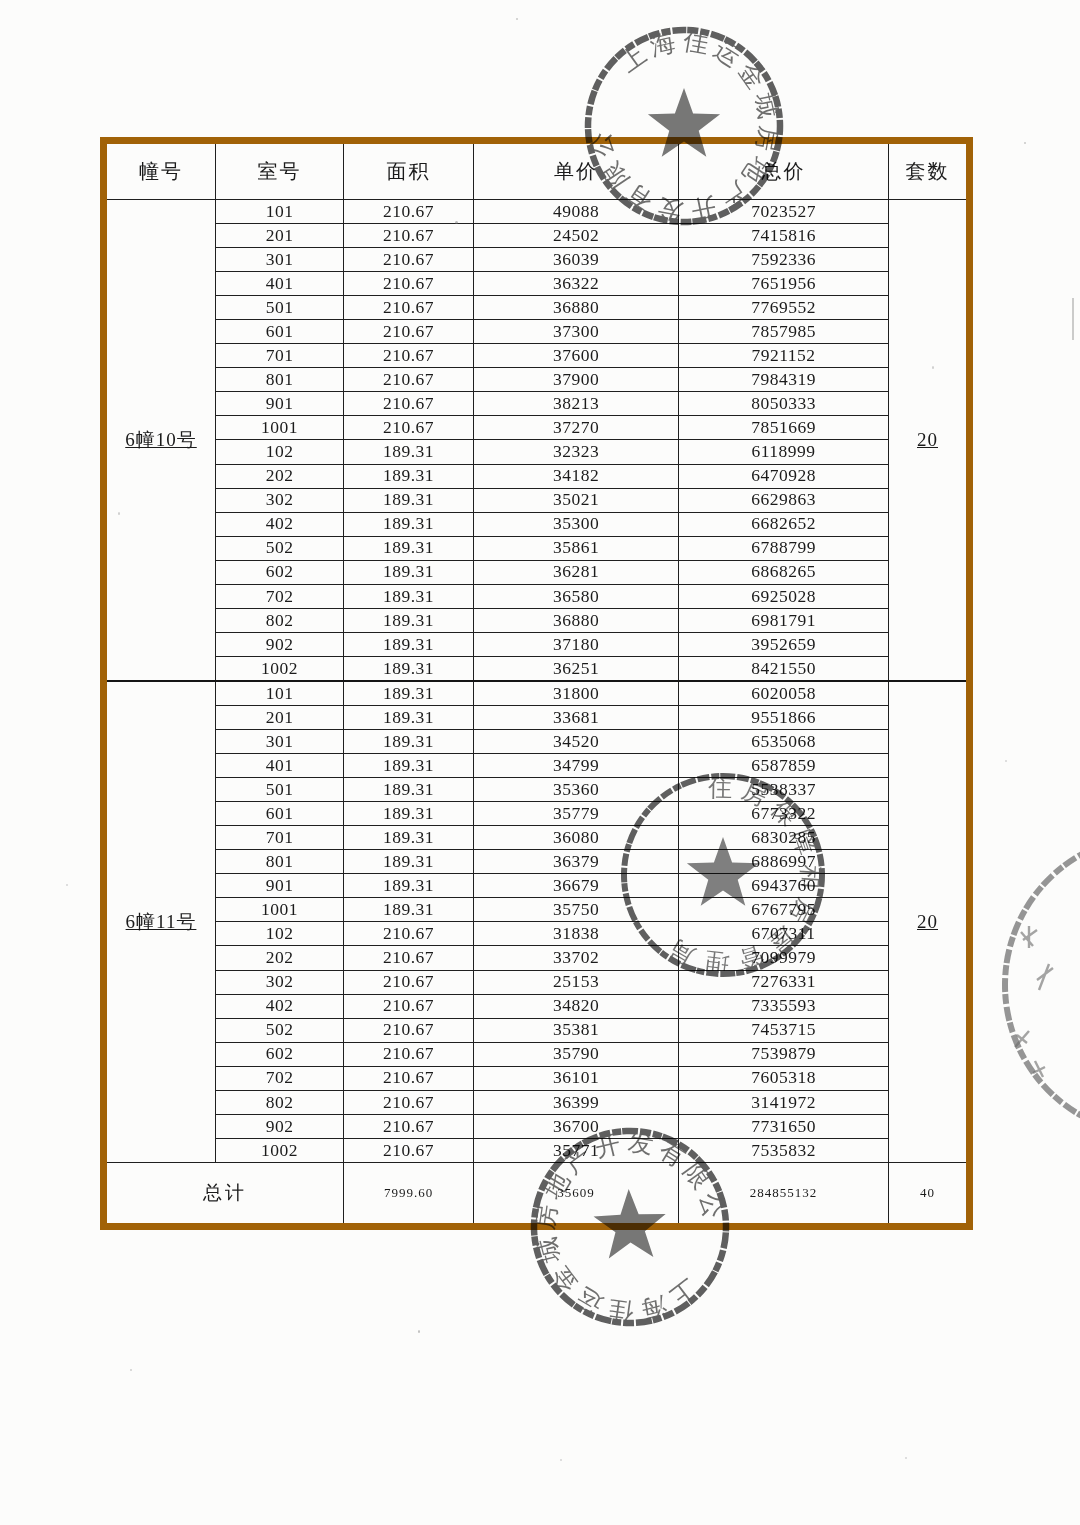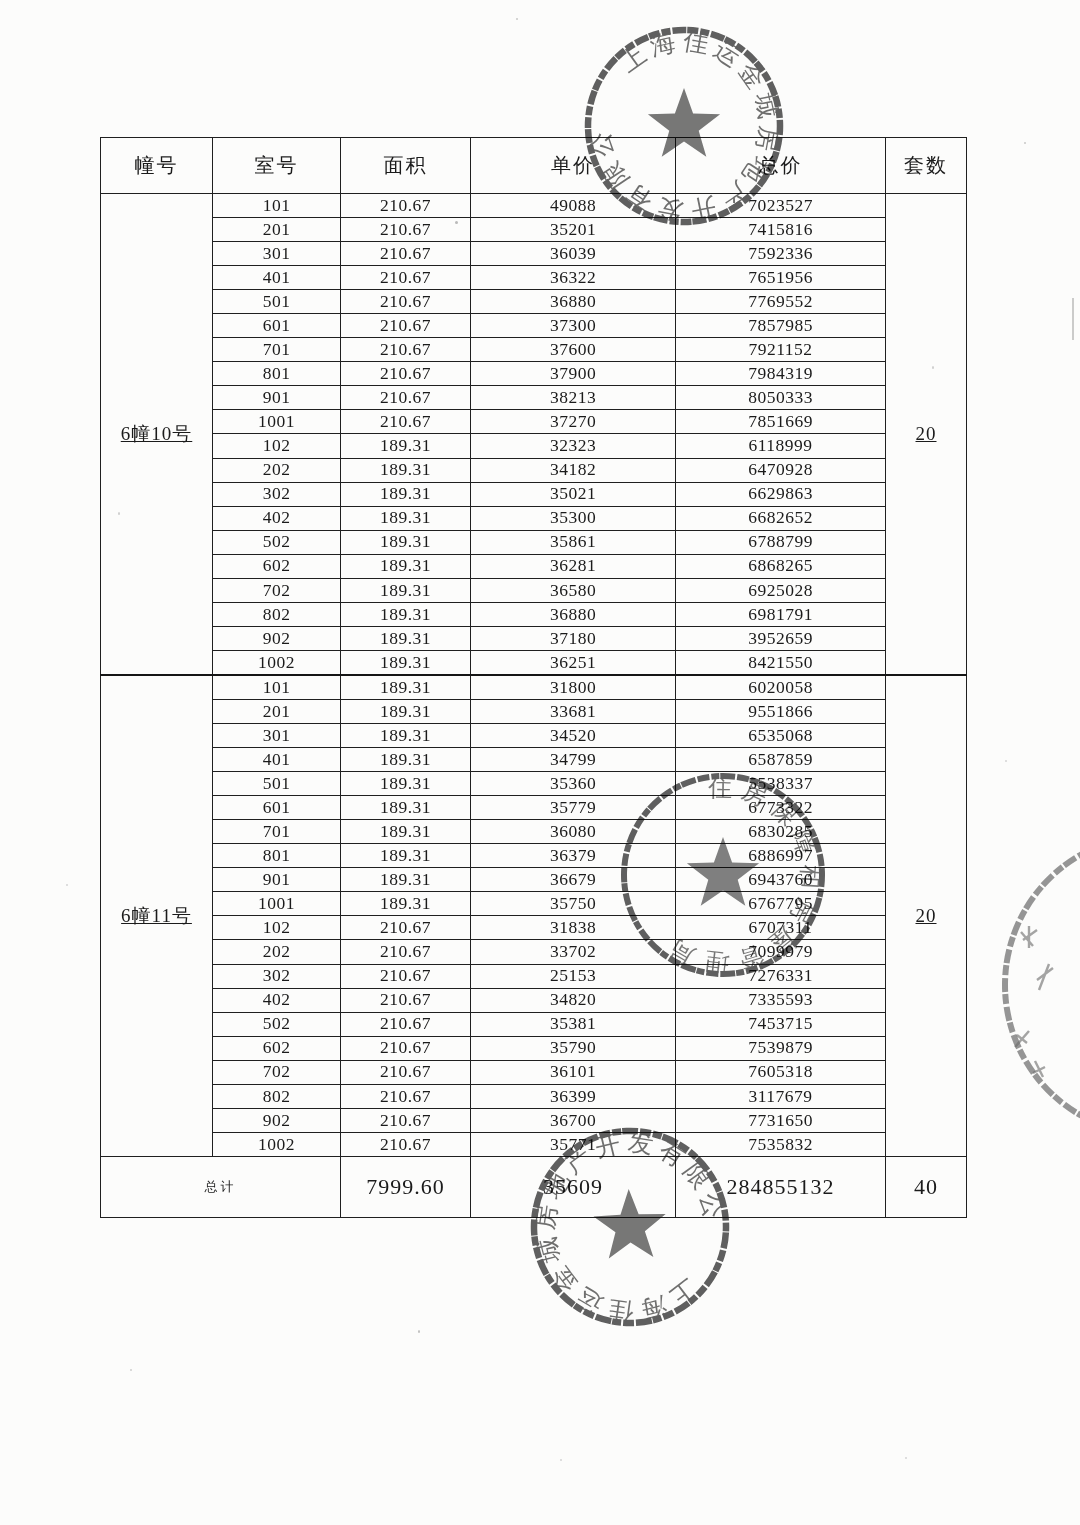--- a/index.html
+++ b/index.html
@@ -22,21 +22,21 @@
     color:#1b1b1b;
   }
   table.price-table th, table.price-table td{
     border:1.5px solid #1f1f1f;
     text-align:center;
     vertical-align:middle;
     padding:0;
     overflow:hidden;
     white-space:nowrap;
   }
-  table.price-table{border:1px solid #a16207;}
+  table.price-table{border:7px solid #a16207;}
   thead th{
     height:55px;
     font-size:20px;
     font-weight:normal;
     letter-spacing:2px;
     border-bottom:3px solid #151515;
   }
   tbody td{
     height:23.05px;
     font-size:17.5px;
@@ -45,25 +45,25 @@
   }
   tbody td.bcell, tbody td.ucell{
     font-size:19px;
     letter-spacing:1px;
     background:transparent;
     text-decoration:underline;
   }
   tr.section-start td{border-top:2.6px solid #151515;}
   tfoot td{
     height:60px;
-    font-size:22px;
+    font-size:13px;
     letter-spacing:1px;
     border-top:2.8px solid #151515;
   }
-  tfoot td.t-label{font-size:13px;letter-spacing:3px;}
+  tfoot td.t-label{font-size:19px;letter-spacing:3px;}
   .stamp{
     position:absolute;
     mix-blend-mode:multiply;
     opacity:0.82;
   }
   .stamp text{
     font-family:"Liberation Serif","DejaVu Serif",serif;
     fill:#3d3d3d;
   }
   .speck{position:absolute;background:#777;border-radius:50%;}
@@ -98,21 +98,21 @@
           <td rowspan="20" class="bcell">6幢10号</td>
           <td>101</td>
           <td>210.67</td>
           <td>49088</td>
           <td>7023527</td>
           <td rowspan="20" class="ucell">20</td>
         </tr>
         <tr>
           <td>201</td>
           <td>210.67</td>
-          <td>35201</td>
+          <td>24502</td>
           <td>7415816</td>
         </tr>
         <tr>
           <td>301</td>
           <td>210.67</td>
           <td>36039</td>
           <td>7592336</td>
         </tr>
         <tr>
           <td>401</td>
@@ -317,21 +317,21 @@
         <tr>
           <td>702</td>
           <td>210.67</td>
           <td>36101</td>
           <td>7605318</td>
         </tr>
         <tr>
           <td>802</td>
           <td>210.67</td>
           <td>36399</td>
-          <td>3117679</td>
+          <td>3141972</td>
         </tr>
         <tr>
           <td>902</td>
           <td>210.67</td>
           <td>36700</td>
           <td>7731650</td>
         </tr>
         <tr>
           <td>1002</td>
           <td>210.67</td>

